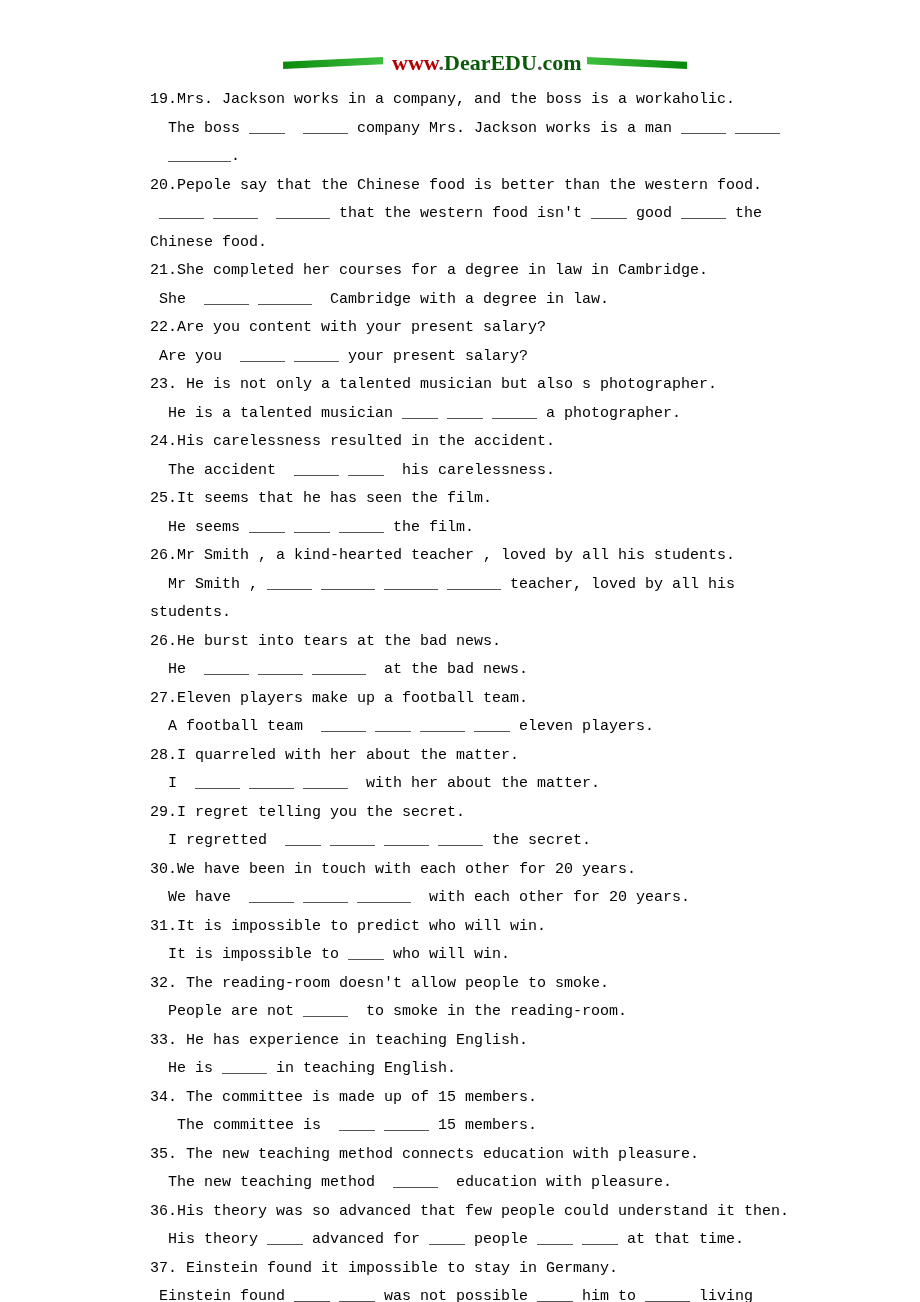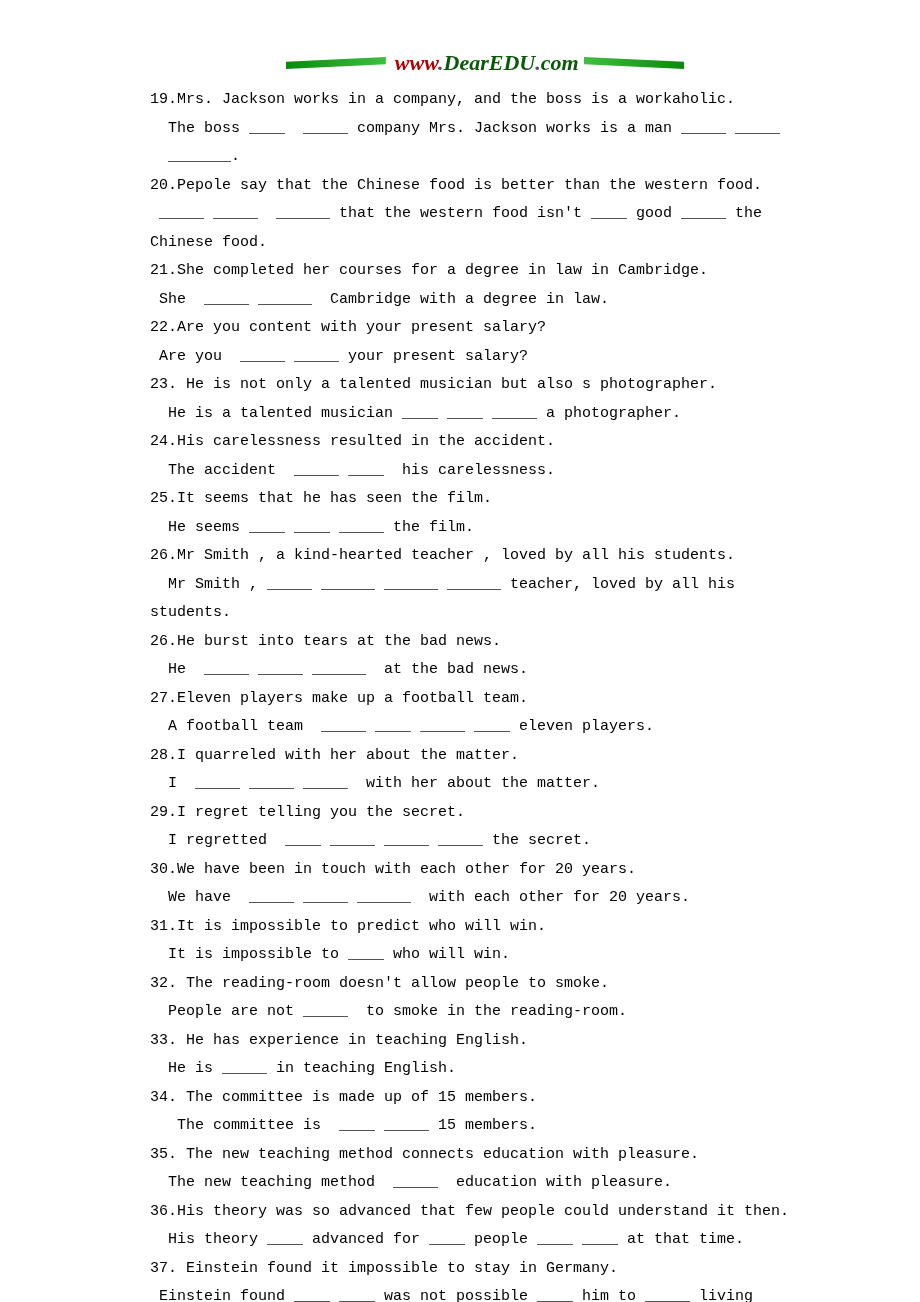--- a/index.html
+++ b/index.html
@@ -13,21 +13,20 @@
   .page {
     width: 920px;
     min-height: 1302px;
     box-sizing: border-box;
     padding: 50px 100px 30px 150px;
     position: relative;
   }
   .logo {
     text-align: center;
     margin-bottom: 10px;
-    font-style: italic;
   }
   .logo .swoosh {
     display: inline-block;
     width: 100px;
     height: 12px;
     background: linear-gradient(to right, #0a8a0a 0%, #3fbf3f 100%);
     clip-path: polygon(0 40%, 100% 0, 100% 60%, 0 100%);
     vertical-align: middle;
   }
   .logo .swoosh.right {

